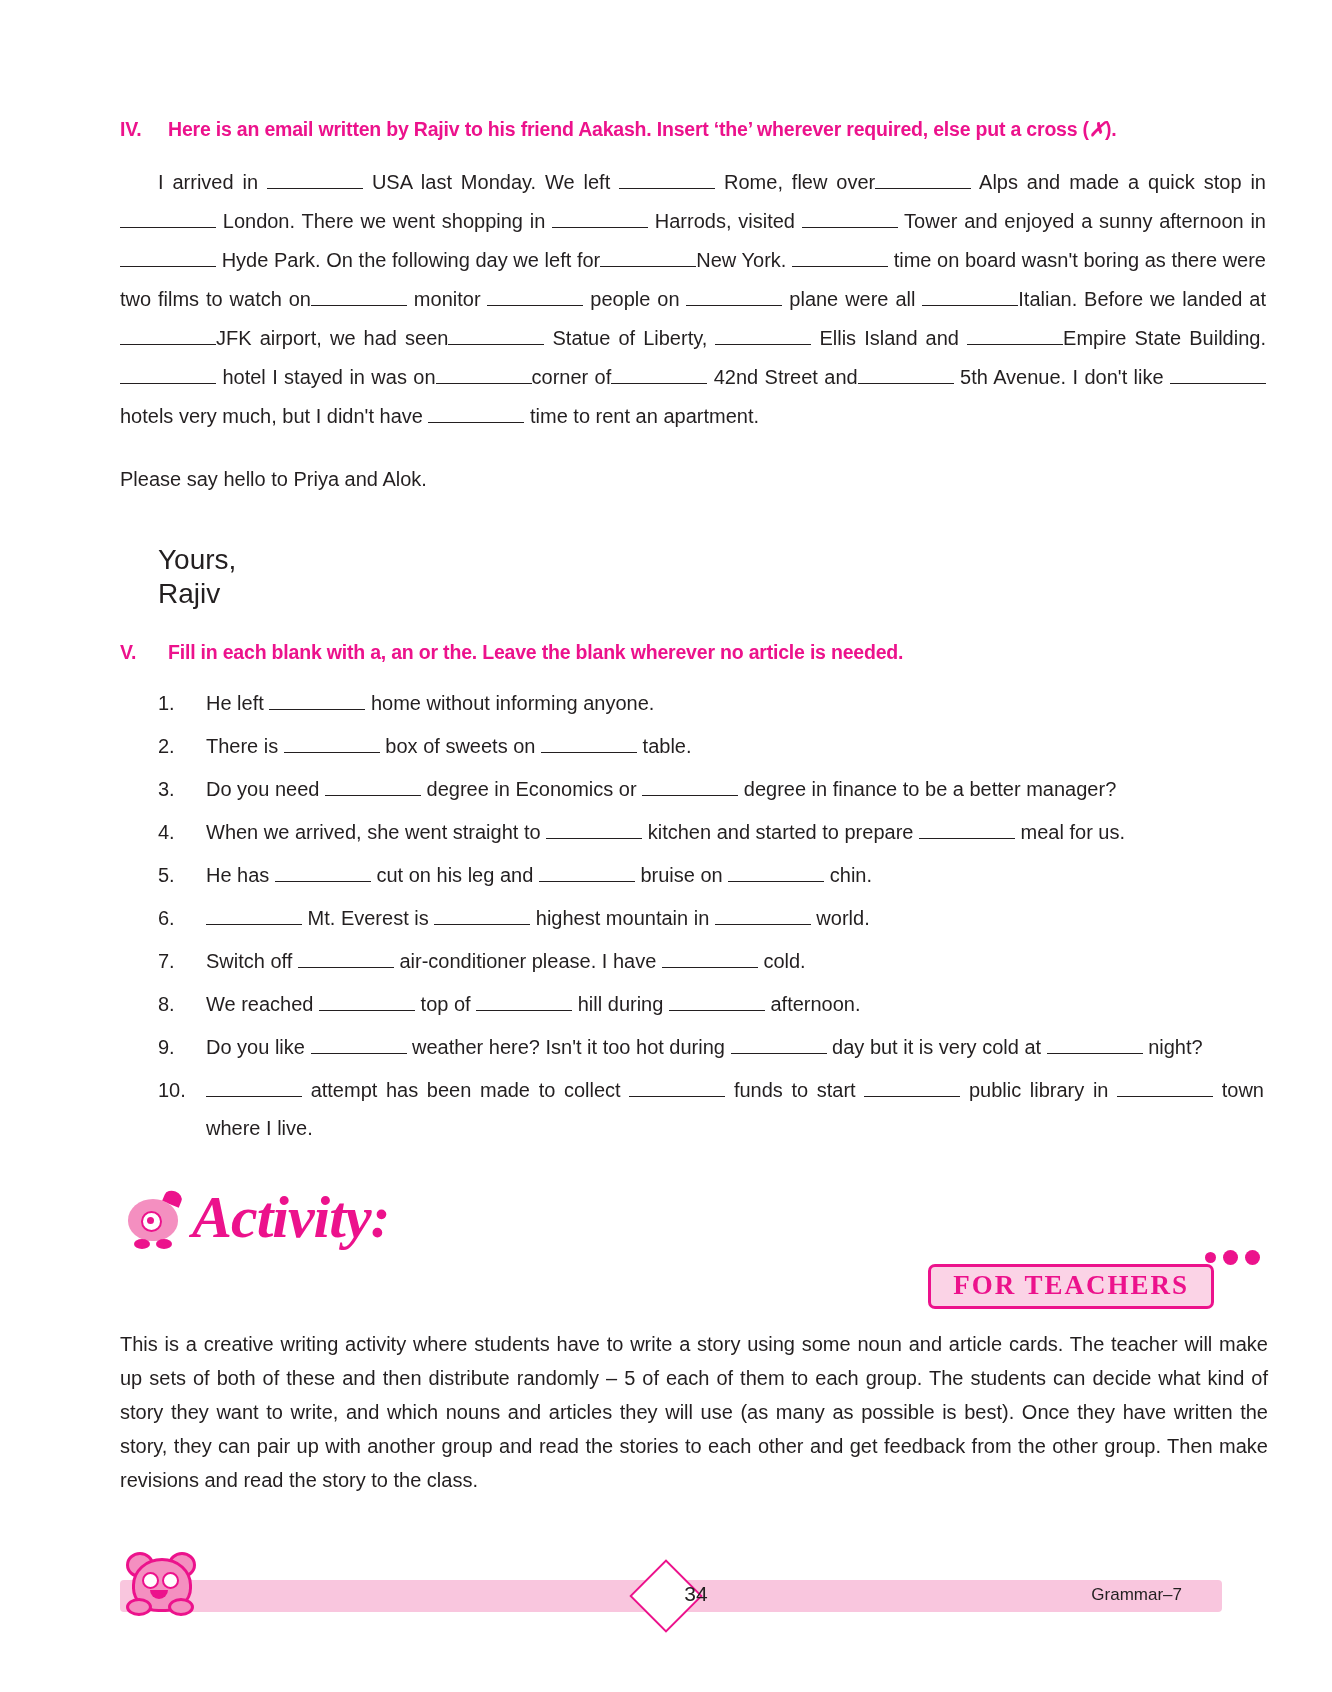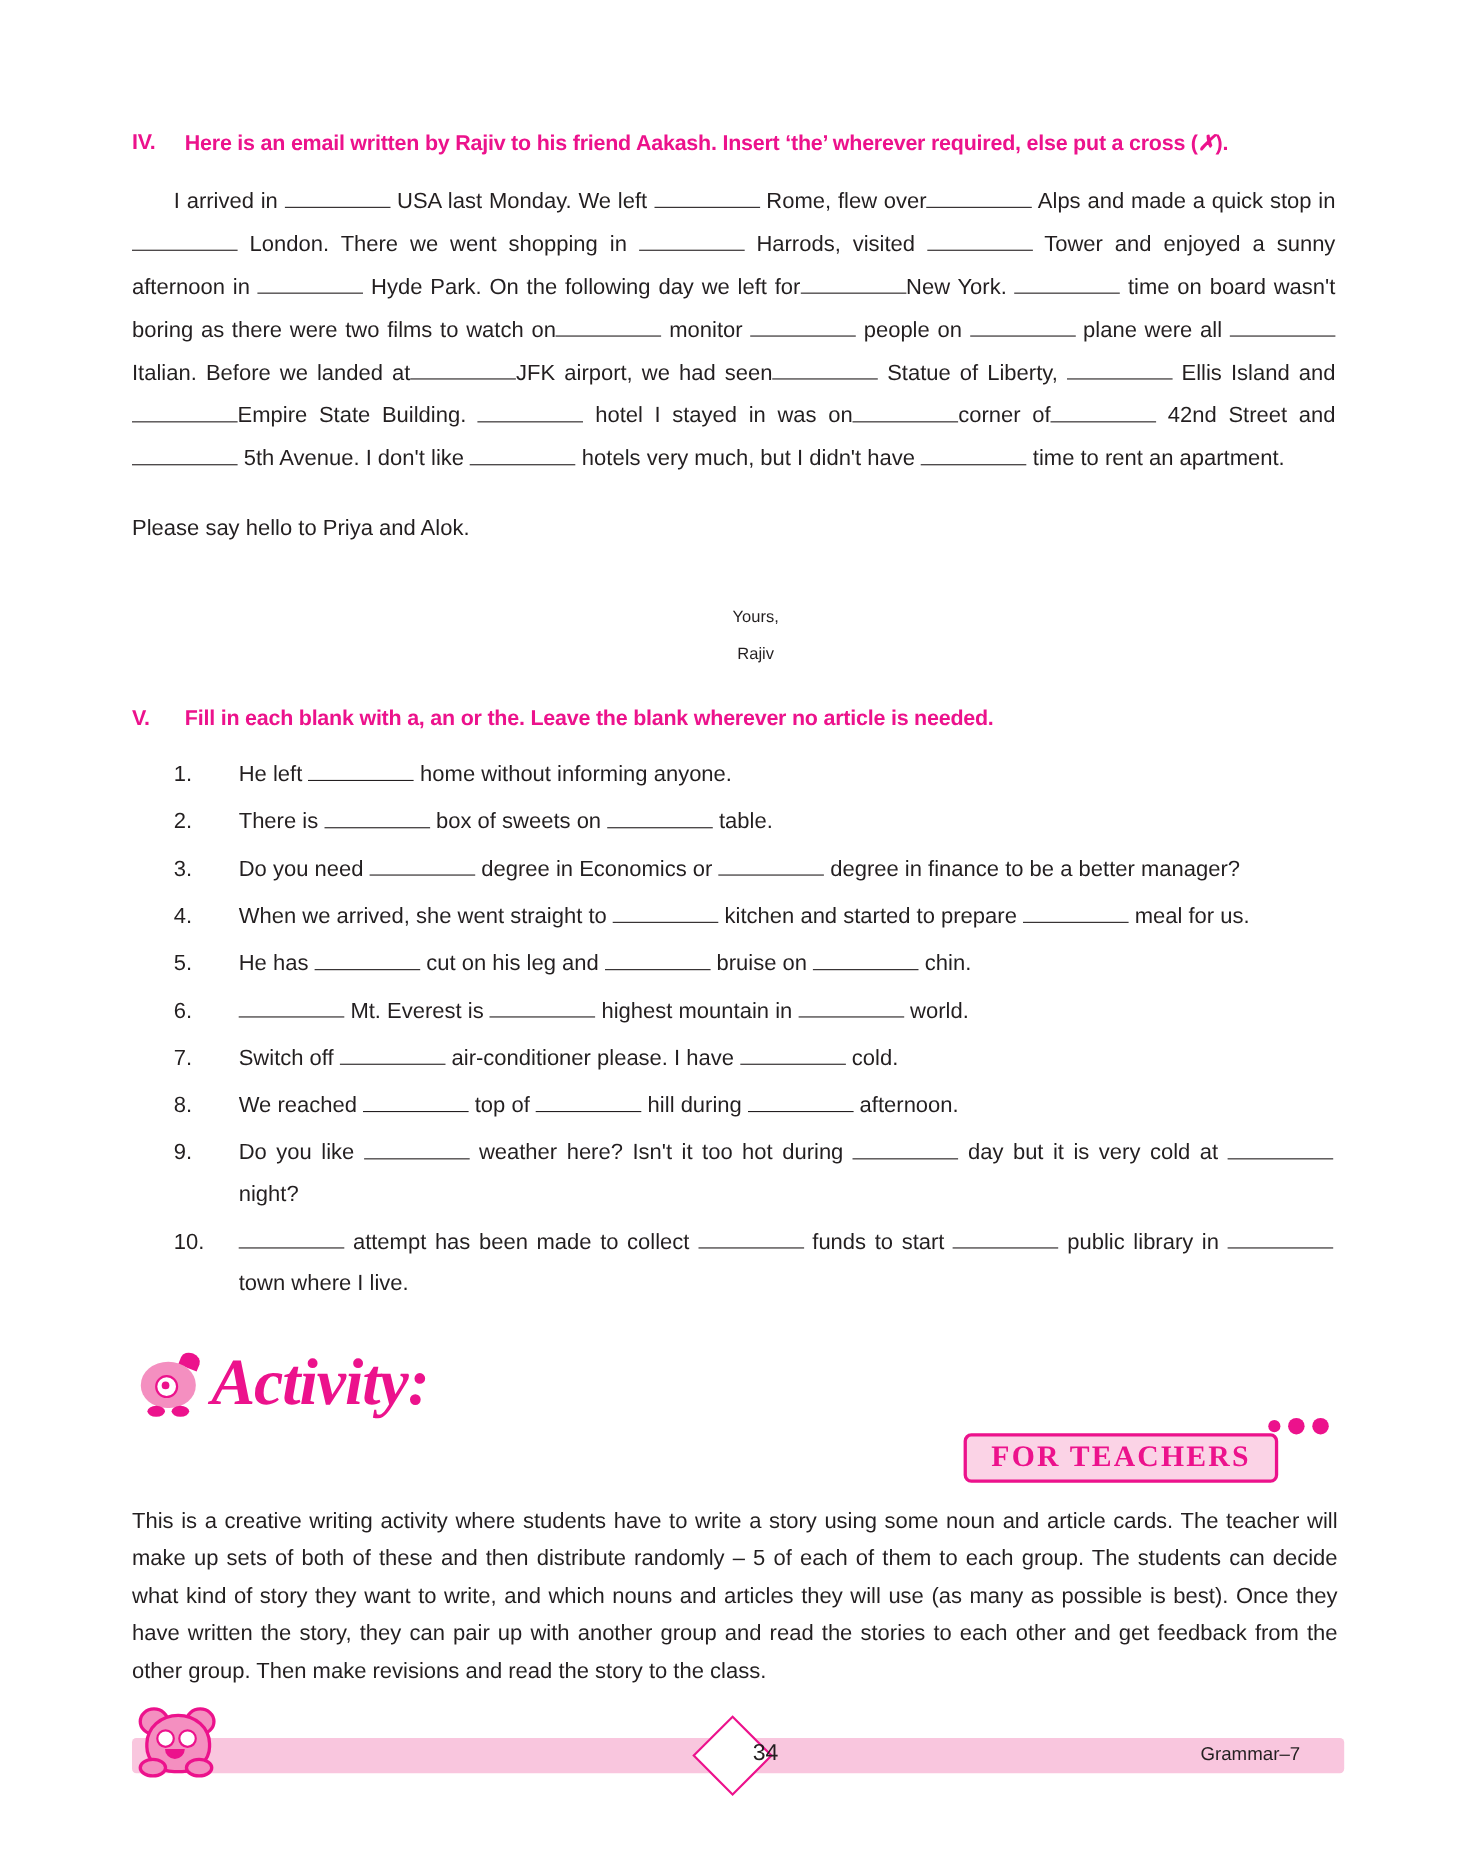--- a/index.html
+++ b/index.html
@@ -13,21 +13,21 @@
     font-family: "Liberation Sans", sans-serif;
     color: #231f20;
     position: relative;
     overflow: hidden;
   }
   .page {
     position: relative;
     width: 1332px;
     height: 1420px;
     box-sizing: border-box;
-    padding: 118px 116px 0 120px;
+    padding: 118px 64px 0 120px;
   }
 
   
   .ex-head {
     display: flex;
     align-items: flex-start;
     color: #ec128c;
     font-weight: bold;
     font-size: 19.5px;
     letter-spacing: -0.2px;
@@ -64,24 +64,23 @@
     height: 16px;
     vertical-align: baseline;
   }
   .b-lg { width: 96px; }
   .email-plain {
     font-size: 20px;
     line-height: 39px;
     margin: 24px 0 0 0;
   }
   .sign {
-    font-size: 15px;
+    font-size: 28px;
     line-height: 34px;
     margin: 44px 0 0 38px;
-    text-align: center;
   }
 
   
   .ex-head-v {
     margin-top: 30px;
     margin-bottom: 20px;
   }
   ol.qlist {
     list-style: none;
     margin: 0;
@@ -94,21 +93,20 @@
     line-height: 38px;
     margin-bottom: 5px;
   }
   ol.qlist > li .qn {
     width: 48px;
     flex: none;
   }
   ol.qlist > li .qt {
     flex: 1;
     padding-right: 4px;
-    margin-left: 11px;
   }
   .just { text-align: justify; }
 
   
   .activity-wrap {
     position: relative;
     margin-top: 42px;
     height: 112px;
   }
   .activity-row {

